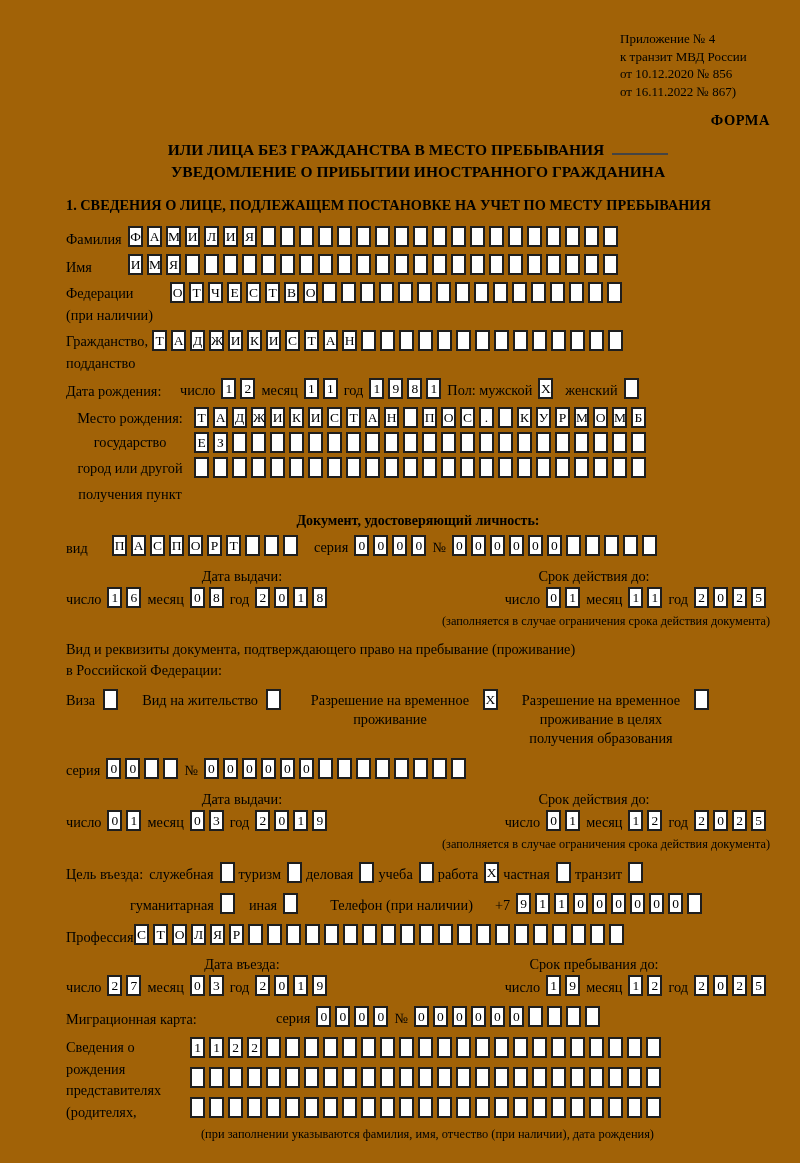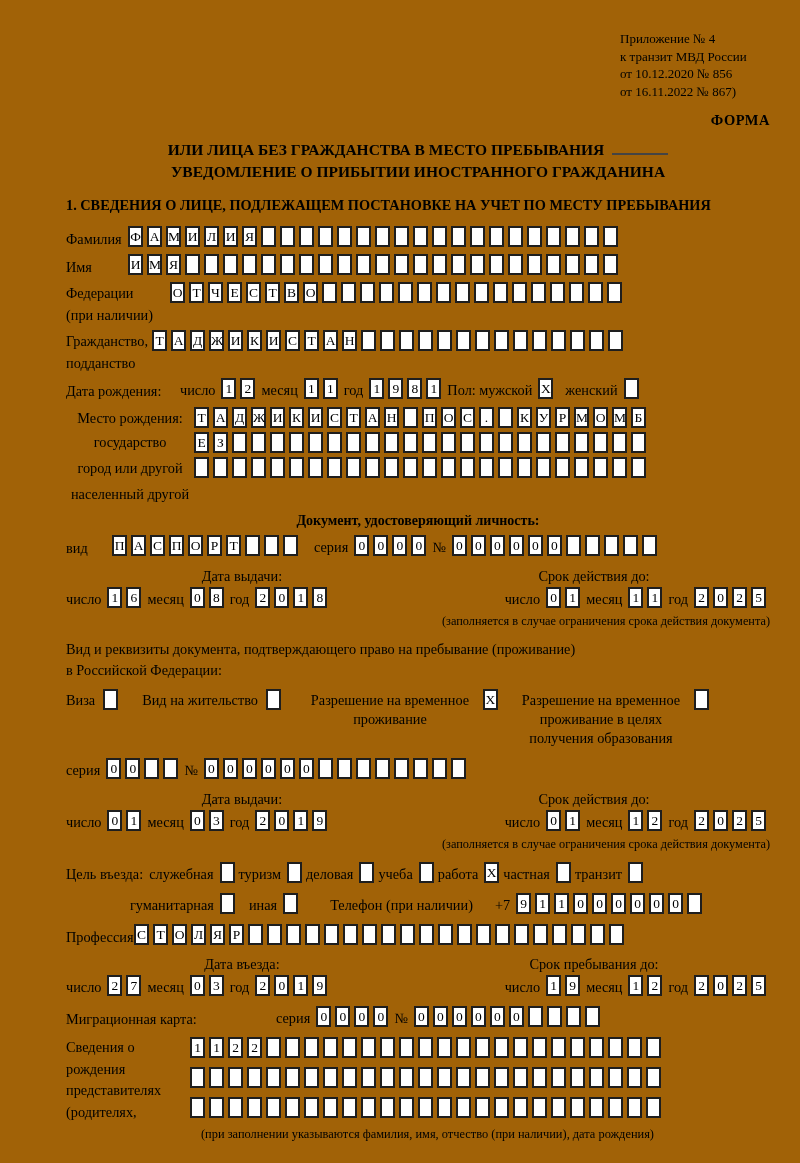--- a/index.html
+++ b/index.html
@@ -109,21 +109,21 @@
     <span class="cb">X</span>
     <span class="w" style="margin-left:8px">женский</span>
     <span class="cb"></span>
   </div>
 
   <div class="row">
     <div style="width:128px; flex:none;text-align:center;">
       <div class="lbl2">Место рождения:</div>
       <div class="lbl2" style="line-height:26px">государство</div>
       <div class="lbl2" style="line-height:26px">город или другой</div>
-      <div class="lbl2" style="line-height:26px">населенный другой</div>
+      <div class="lbl2" style="line-height:26px">получения пункт</div>
     </div>
     <div>
       <div class="boxes" style="display:block; margin-bottom:4px"><span class="cb">Т</span><span class="cb">А</span><span class="cb">Д</span><span class="cb">Ж</span><span class="cb">И</span><span class="cb">К</span><span class="cb">И</span><span class="cb">С</span><span class="cb">Т</span><span class="cb">А</span><span class="cb">Н</span><span class="cb"></span><span class="cb">П</span><span class="cb">О</span><span class="cb">С</span><span class="cb">.</span><span class="cb"></span><span class="cb">К</span><span class="cb">У</span><span class="cb">Р</span><span class="cb">М</span><span class="cb">О</span><span class="cb">М</span><span class="cb">Б</span></div>
       <div class="boxes" style="display:block; margin-bottom:4px"><span class="cb">Е</span><span class="cb">З</span><span class="cb"></span><span class="cb"></span><span class="cb"></span><span class="cb"></span><span class="cb"></span><span class="cb"></span><span class="cb"></span><span class="cb"></span><span class="cb"></span><span class="cb"></span><span class="cb"></span><span class="cb"></span><span class="cb"></span><span class="cb"></span><span class="cb"></span><span class="cb"></span><span class="cb"></span><span class="cb"></span><span class="cb"></span><span class="cb"></span><span class="cb"></span><span class="cb"></span></div>
       <div class="boxes" style="display:block"><span class="cb"></span><span class="cb"></span><span class="cb"></span><span class="cb"></span><span class="cb"></span><span class="cb"></span><span class="cb"></span><span class="cb"></span><span class="cb"></span><span class="cb"></span><span class="cb"></span><span class="cb"></span><span class="cb"></span><span class="cb"></span><span class="cb"></span><span class="cb"></span><span class="cb"></span><span class="cb"></span><span class="cb"></span><span class="cb"></span><span class="cb"></span><span class="cb"></span><span class="cb"></span><span class="cb"></span></div>
     </div>
   </div>
 
   <div class="docheading">Документ, удостоверяющий личность:</div>
 

